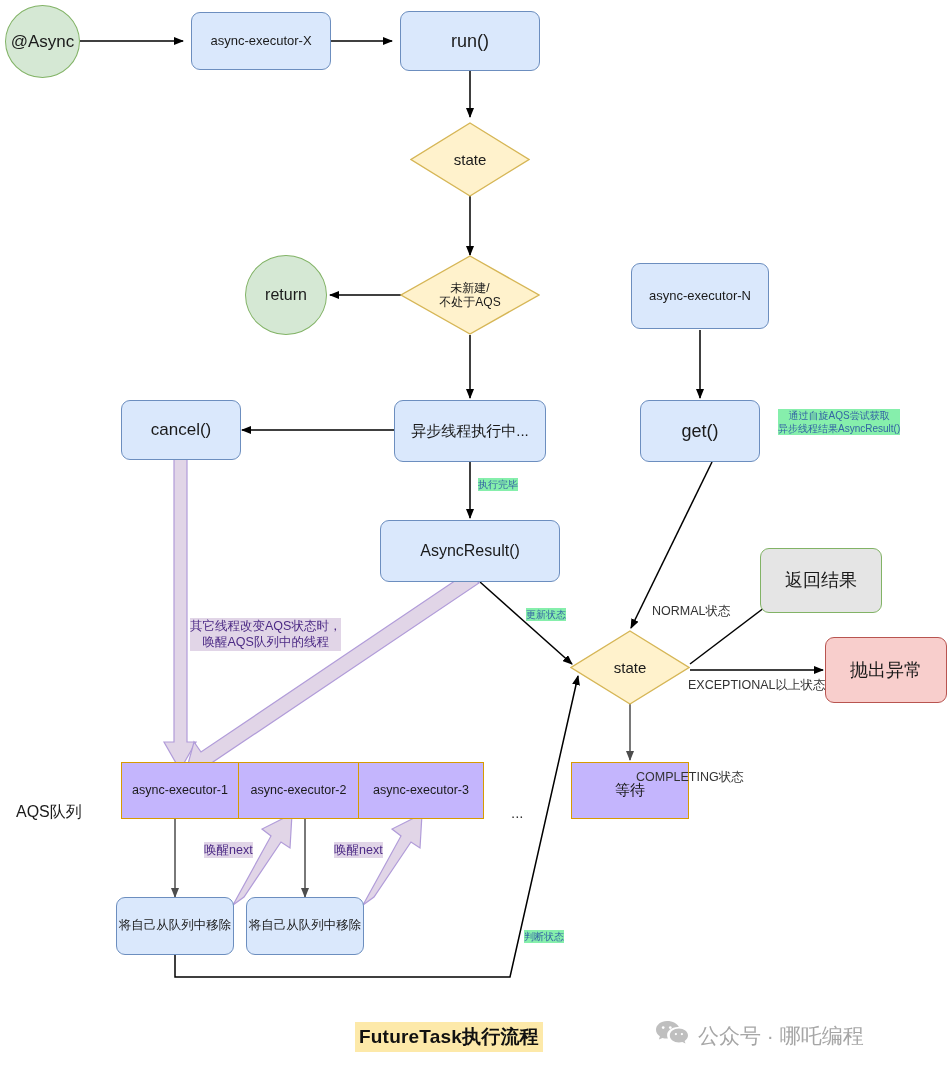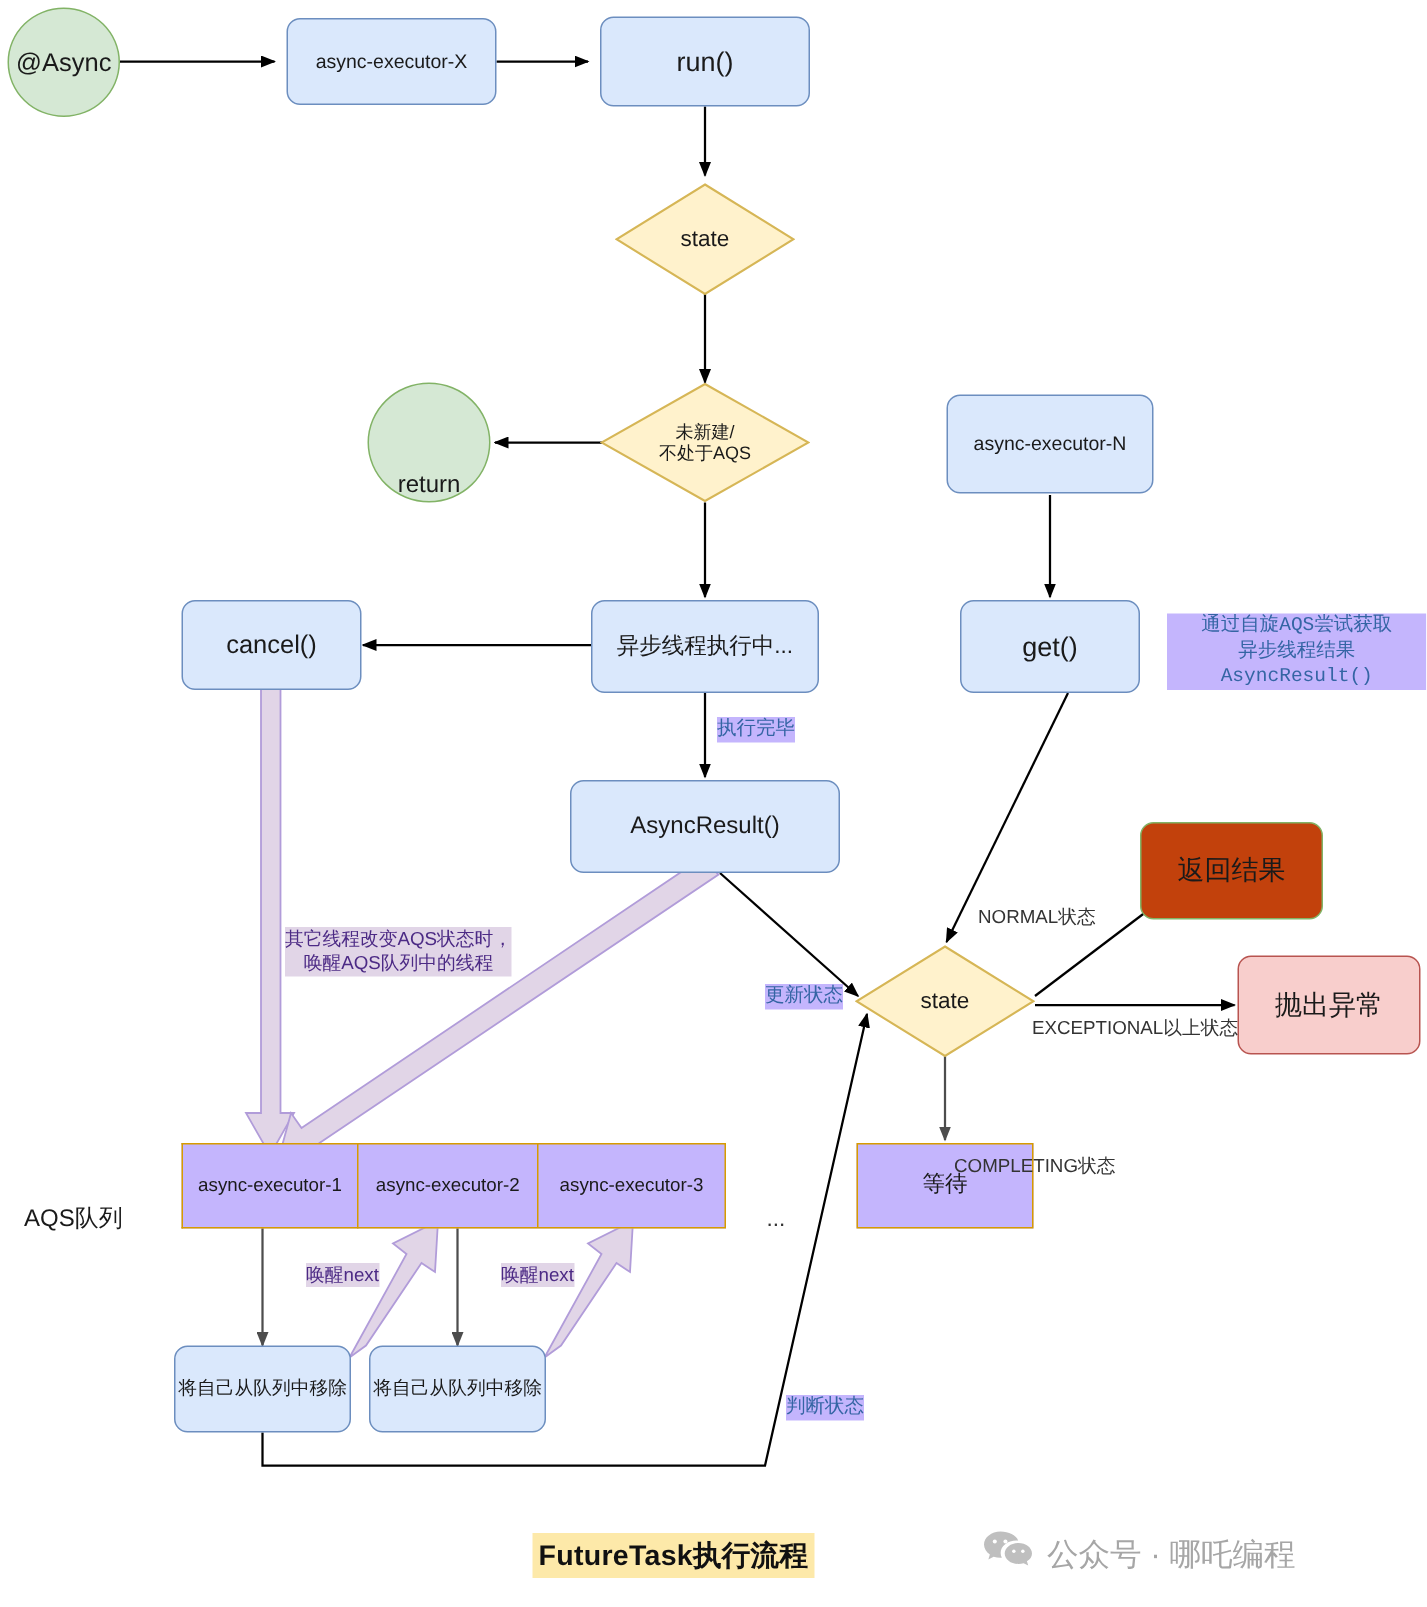--- a/index.html
+++ b/index.html
@@ -2,27 +2,27 @@
 <html><head>
 <meta charset="utf-8">
 <style>
   html,body{margin:0;padding:0;background:#ffffff;}
   body{font-family:"Liberation Sans","DejaVu Sans",sans-serif;}
   #canvas{position:relative;width:951px;height:1071px;background:#ffffff;overflow:hidden;}
   .node{position:absolute;box-sizing:border-box;display:flex;align-items:center;justify-content:center;text-align:center;line-height:1.25;}
   .rbox{border-radius:9px;border:1.3px solid #6c8ebf;background:#dae8fc;color:#1a1a1a;}
   .sq-orange{border:1.6px solid #d79b00;background:#c4b5fd;color:#1a1a1a;}
   .green-circle{border-radius:50%;border:1.4px solid #82b366;background:#d5e8d4;color:#1a1a1a;}
-  .green-box{border-radius:9px;border:1.5px solid #82b366;background:#c2410c;color:#1a1a1a;}
+  .green-box{border-radius:9px;border:1.5px solid #82b366;background:#e5e5e5;color:#1a1a1a;}
   .red-box{border-radius:9px;border:1.5px solid #b85450;background:#f8cecc;color:#1a1a1a;}
   .diamond-wrap{position:absolute;}
   .diamond-wrap svg{position:absolute;left:0;top:0;}
   .diamond-label{position:absolute;left:0;top:0;width:100%;height:100%;display:flex;align-items:center;justify-content:center;text-align:center;line-height:1.2;color:#1a1a1a;}
   .lbl{position:absolute;white-space:nowrap;line-height:1.3;}
-  .lbl-blue{color:#3465a4;background:#c4b5fd;font-size:13px;font-family:Liberation Mono, monospace;}
+  .lbl-blue{color:#3465a4;background:#86efac;font-size:10px;}
   .lbl-purple{color:#4c2a85;background:#e1d5e7;font-size:12.5px;}
   .lbl-plain{color:#333333;font-size:12.5px;background:transparent;}
   .static-txt{position:absolute;color:#1a1a1a;margin-top:24px;}
   #edges{position:absolute;left:0;top:0;width:951px;height:1071px;pointer-events:none;}
   .title-hl{position:absolute;background:#fde9a9;color:#111;font-weight:bold;font-size:19px;padding:2px 4px;letter-spacing:.2px;}
   .wx{position:absolute;display:flex;align-items:center;gap:9px;color:#a6a6a6;font-size:21px;}
 </style>
 </head>
 <body>
 
@@ -100,21 +100,21 @@
     <span>run()</span>
   </div>
 
   <div class="diamond-wrap" style="left:410px;top:122px;width:120px;height:75px;">
     <svg width="120" height="75" viewBox="0 0 120 75">
       <polygon points="60,1 119,37.5 60,74 1,37.5" fill="#fff2cc" stroke="#d6b656" stroke-width="1.4"></polygon>
     </svg>
     <div class="diamond-label" style="font-size:15px;">state</div>
   </div>
 
-  <div class="node green-circle" style="left:245px;top:255px;width:82px;height:80px;font-size:16px;align-items:flex-end;">
+  <div class="node green-circle" style="left:245px;top:255px;width:82px;height:80px;font-size:16px;">
     <span>return</span>
   </div>
 
   <div class="diamond-wrap" style="left:400px;top:255px;width:140px;height:80px;">
     <svg width="140" height="80" viewBox="0 0 140 80">
       <polygon points="70,1 139,40 70,79 1,40" fill="#fff2cc" stroke="#d6b656" stroke-width="1.4"></polygon>
     </svg>
     <div class="diamond-label" style="font-size:12px;white-space:pre-line;">未新建/
 不处于AQS</div>
   </div>
@@ -176,21 +176,21 @@
   </div>
   <div class="node rbox" style="left:246px;top:897px;width:118px;height:58px;font-size:12.5px;">
     <span>将自己从队列中移除</span>
   </div>
 
   <div class="lbl lbl-blue" style="left:778px;top:409px;text-align:center;white-space:pre-line;">通过自旋AQS尝试获取
 异步线程结果AsyncResult()</div>
 
   <div class="lbl lbl-blue" style="left:478px;top:478px;">执行完毕</div>
 
-  <div class="lbl lbl-blue" style="left:510px;top:608px;margin-top:48px;">更新状态</div>
+  <div class="lbl lbl-blue" style="left:526px;top:608px;">更新状态</div>
 
   <div class="lbl lbl-plain" style="left:652px;top:603px;">NORMAL状态</div>
 
   <div class="lbl lbl-plain" style="left:688px;top:677px;">EXCEPTIONAL以上状态</div>
 
   <div class="lbl lbl-plain" style="left:636px;top:727px;margin-top:42px;">COMPLETING状态</div>
 
   <div class="lbl lbl-blue" style="left:524px;top:930px;">判断状态</div>
 
   <div class="lbl lbl-purple" style="left:190px;top:618px;text-align:center;white-space:pre-line;">其它线程改变AQS状态时，

